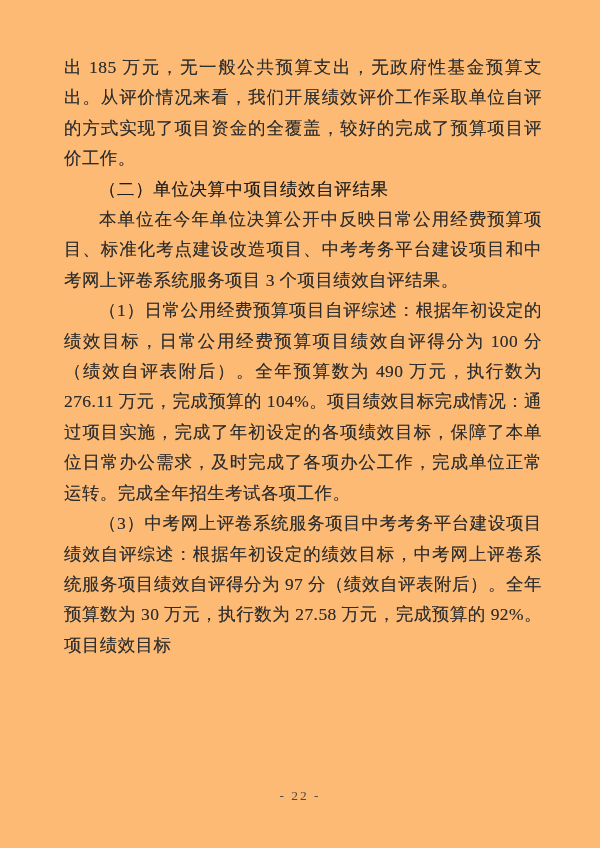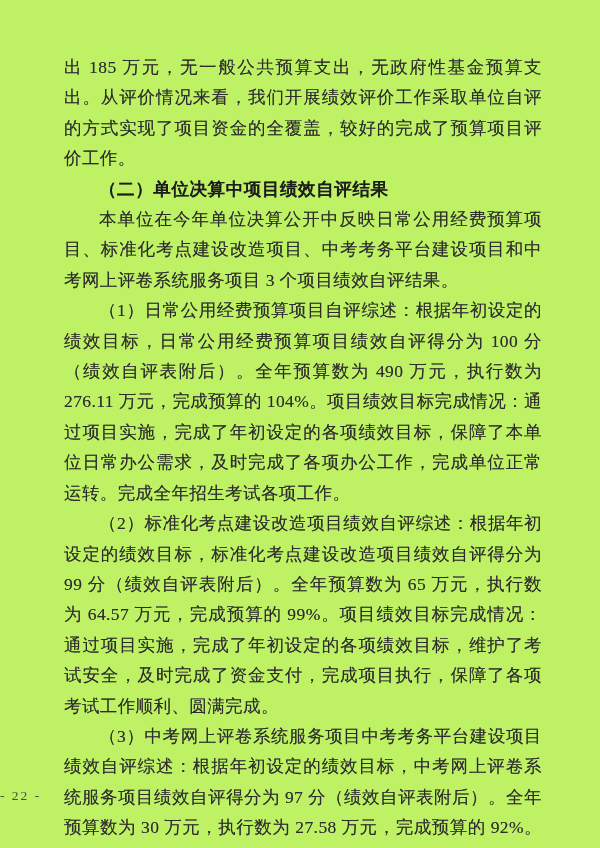--- a/index.html
+++ b/index.html
@@ -4,21 +4,21 @@
 <style>
   html, body {
     margin: 0;
     padding: 0;
     background: #ffffff;
   }
   .page {
     position: relative;
     width: 600px;
     height: 848px;
-    background: #bef264;
+    background: #fdba74;
     overflow: hidden;
     font-family: "Liberation Serif", "DejaVu Serif", serif;
     color: #2d2d2d;
   }
   .text-block {
     position: absolute;
     top: 52px;
     left: 64px;
     width: 478px;
   }
@@ -30,42 +30,42 @@
     letter-spacing: 0.4px;
     color: #2d2d2d;
     
     text-shadow: 0 0 0.4px rgba(60,60,60,0.55);
   }
   .text-block p.indent {
     text-indent: 2em;
   }
   .text-block p.heading {
     font-family: "Liberation Sans", "DejaVu Sans", sans-serif;
-    font-weight: 700;
+    font-weight: 400;
     color: #1c1c1c;
     letter-spacing: 0.6px;
   }
   .footer {
     position: absolute;
     left: 0;
     right: 0;
     top: 788px;
+    text-align: center;
     font-size: 13.5px;
     letter-spacing: 2px;
     color: #4a4a4a;
     font-family: "Liberation Serif", "DejaVu Serif", serif;
   }
 </style>
 </head>
 <body>
 
 <div class="page">
   <main class="text-block" id="paragraph-container">
 
   <p class="">出 185 万元，无一般公共预算支出，无政府性基金预算支出。从评价情况来看，我们开展绩效评价工作采取单位自评的方式实现了项目资金的全覆盖，较好的完成了预算项目评价工作。</p>
       <p class="indent heading">（二）单位决算中项目绩效自评结果</p>
       <p class="indent">本单位在今年单位决算公开中反映日常公用经费预算项目、标准化考点建设改造项目、中考考务平台建设项目和中考网上评卷系统服务项目 3 个项目绩效自评结果。</p>
       <p class="indent">（1）日常公用经费预算项目自评综述：根据年初设定的绩效目标，日常公用经费预算项目绩效自评得分为 100 分（绩效自评表附后）。全年预算数为 490 万元，执行数为 276.11 万元，完成预算的 104%。项目绩效目标完成情况：通过项目实施，完成了年初设定的各项绩效目标，保障了本单位日常办公需求，及时完成了各项办公工作，完成单位正常运转。完成全年招生考试各项工作。</p>
-      <p class="indent">（2）标准化考点建设改造项目绩效自评综述：根据年初设定的绩效目标，标准化考点建设改造项目绩效自评得分为 99 分（绩效自评表附后）。全年预算数为 65 万元，执行数为 64.57 万元，完成预算的 99%。项目绩效目标完成情况：通过项目实施，完成了年初设定的各项绩效目标，维护了考试安全，及时完成了资金支付，完成项目执行，保障了各项考试工作顺利、圆满完成。</p>
       <p class="indent">（3）中考网上评卷系统服务项目中考考务平台建设项目绩效自评综述：根据年初设定的绩效目标，中考网上评卷系统服务项目绩效自评得分为 97 分（绩效自评表附后）。全年预算数为 30 万元，执行数为 27.58 万元，完成预算的 92%。项目绩效目标</p>
     </main>
   <div class="footer">- 22 -</div>
 </div>
 
 </body></html>

